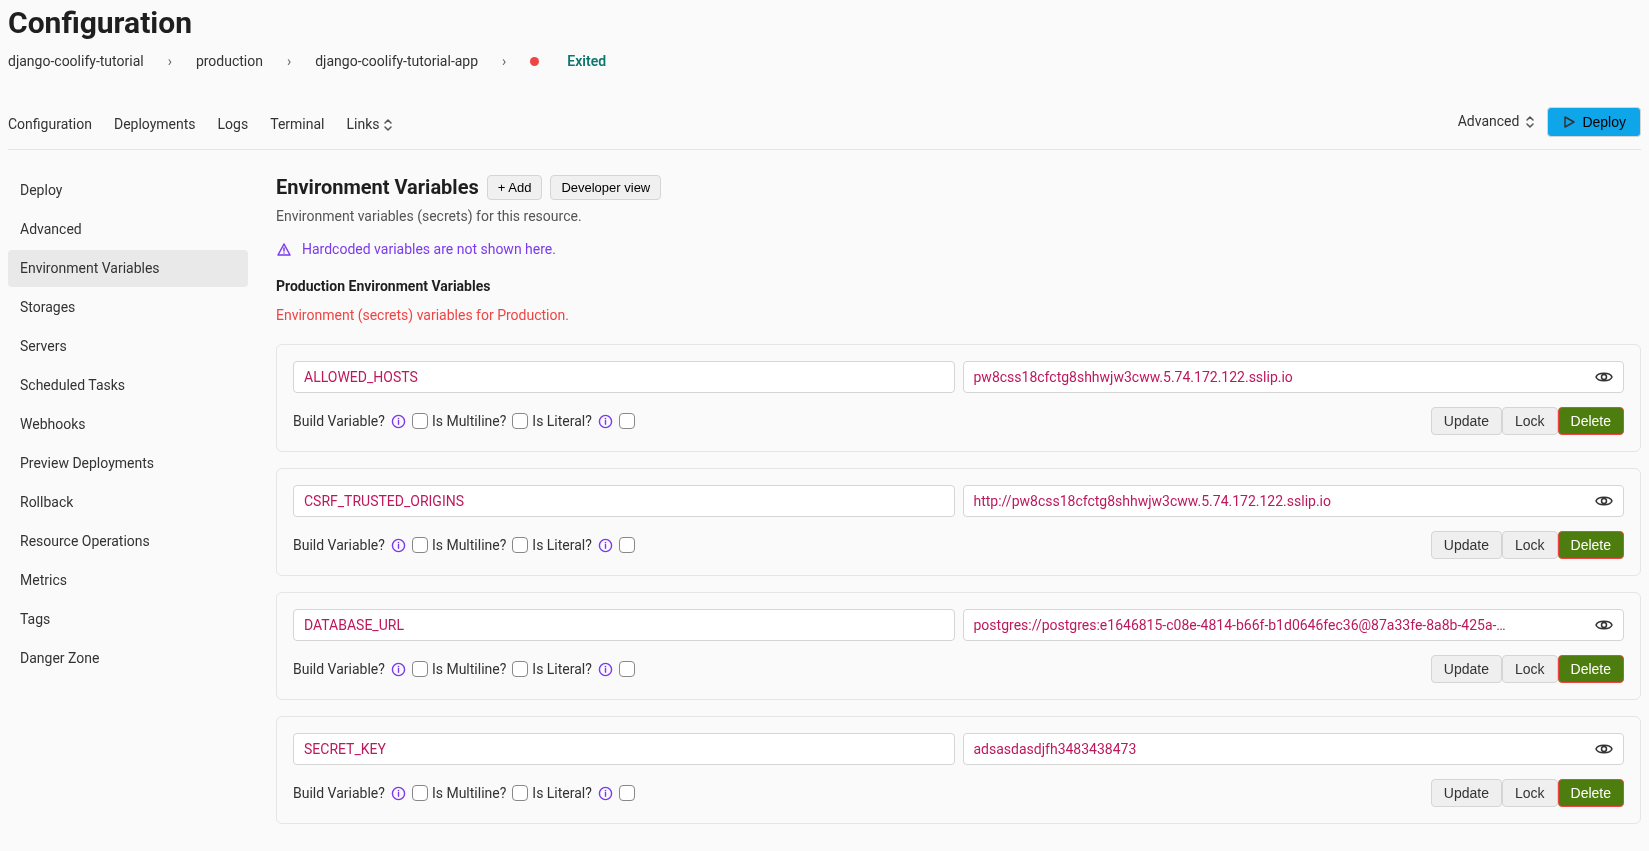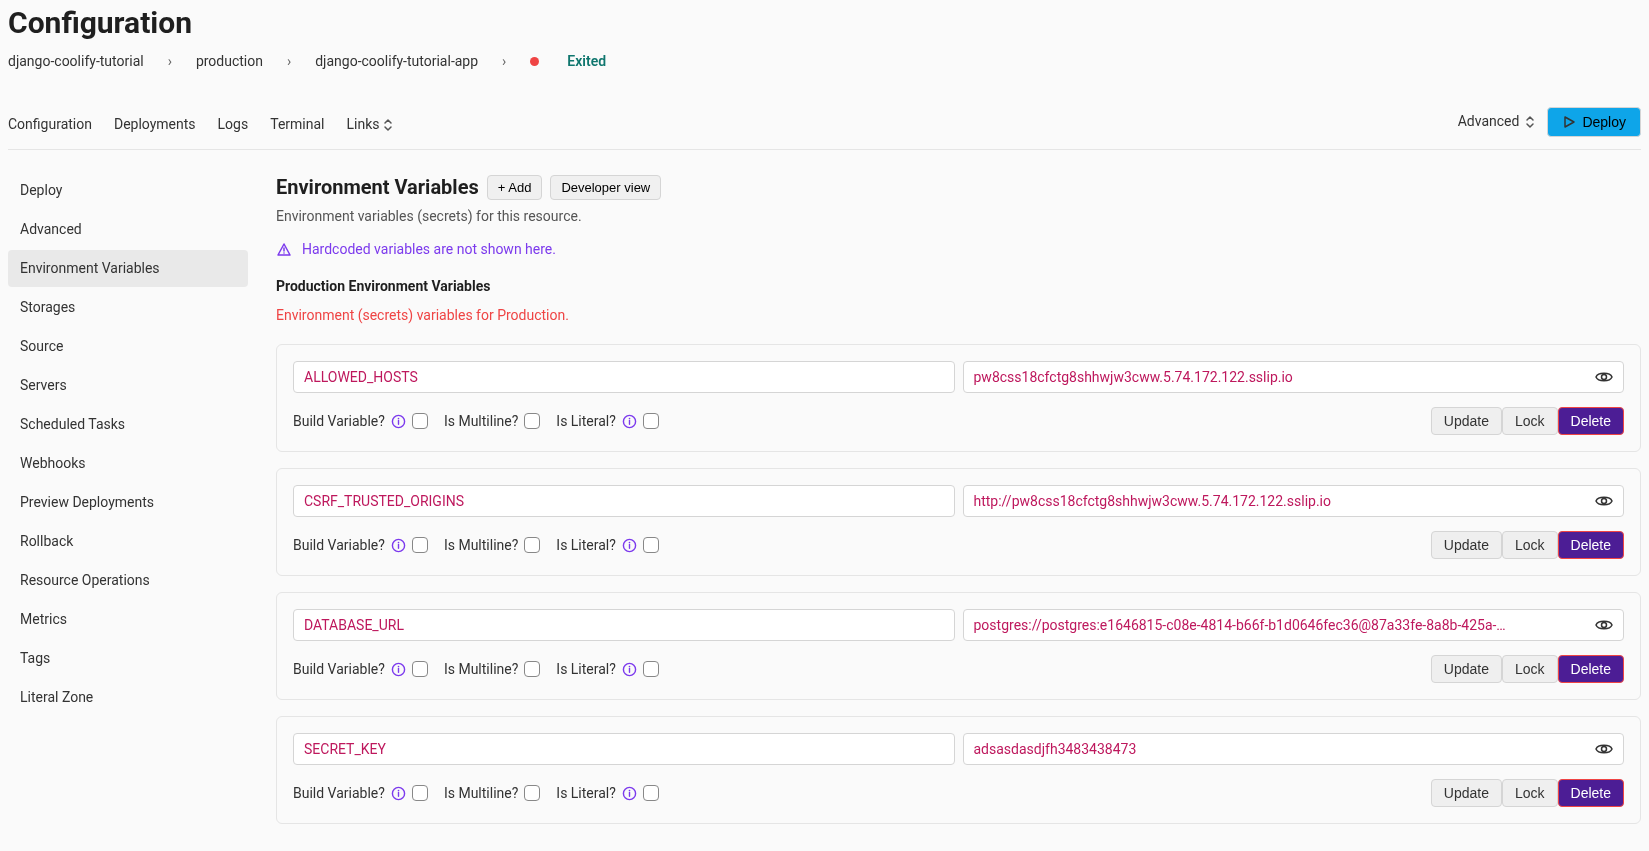--- a/index.html
+++ b/index.html
@@ -165,21 +165,21 @@
   padding: 2px;
 }
 .env-row2 {
   display: flex;
   align-items: center;
   justify-content: space-between;
 }
 .checks {
   display: flex;
   align-items: flex-start;
-  gap: 16px;
+  gap: 4px;
   flex-wrap: wrap;
 }
 .chk-group {
   display: flex;
   align-items: center;
   gap: 6px;
 }
 .chk-label { font-size: 14px; color: #333; }
 .info-ic {
   width: 15px; height: 15px;
@@ -199,21 +199,21 @@
 .btn-gray {
   background: #efefef;
   border: 1px solid #d5d5d5;
   border-radius: 4px;
   padding: 5px 12px;
   font-size: 14px;
   cursor: pointer;
   color: #333;
 }
 .btn-red {
-  background: #4c1d95;
+  background: #4d7c0f;
   border: 1px solid #ef4444;
   border-radius: 4px;
   padding: 5px 12px;
   font-size: 14px;
   cursor: pointer;
   color: #fff;
 }
 svg { display: block; }
 </style>
 </head>
@@ -262,30 +262,29 @@
       </button>
     </div>
   </div>
 
   <div class="body-grid">
     <div class="sidebar">
       <div class="sb-item">Deploy</div>
       <div class="sb-item">Advanced</div>
       <div class="sb-item active">Environment Variables</div>
       <div class="sb-item">Storages</div>
-      <div class="sb-item">Source</div>
       <div class="sb-item">Servers</div>
       <div class="sb-item">Scheduled Tasks</div>
       <div class="sb-item">Webhooks</div>
       <div class="sb-item">Preview Deployments</div>
       <div class="sb-item">Rollback</div>
       <div class="sb-item">Resource Operations</div>
       <div class="sb-item">Metrics</div>
       <div class="sb-item">Tags</div>
-      <div class="sb-item">Literal Zone</div>
+      <div class="sb-item">Danger Zone</div>
     </div>
 
     <div class="main">
       <div class="section-head">
         <span class="section-title">Environment Variables</span>
         <button class="btn-sm">+ Add</button>
         <button class="btn-sm">Developer view</button>
       </div>
       <div class="section-sub">Environment variables (secrets) for this resource.</div>
 

